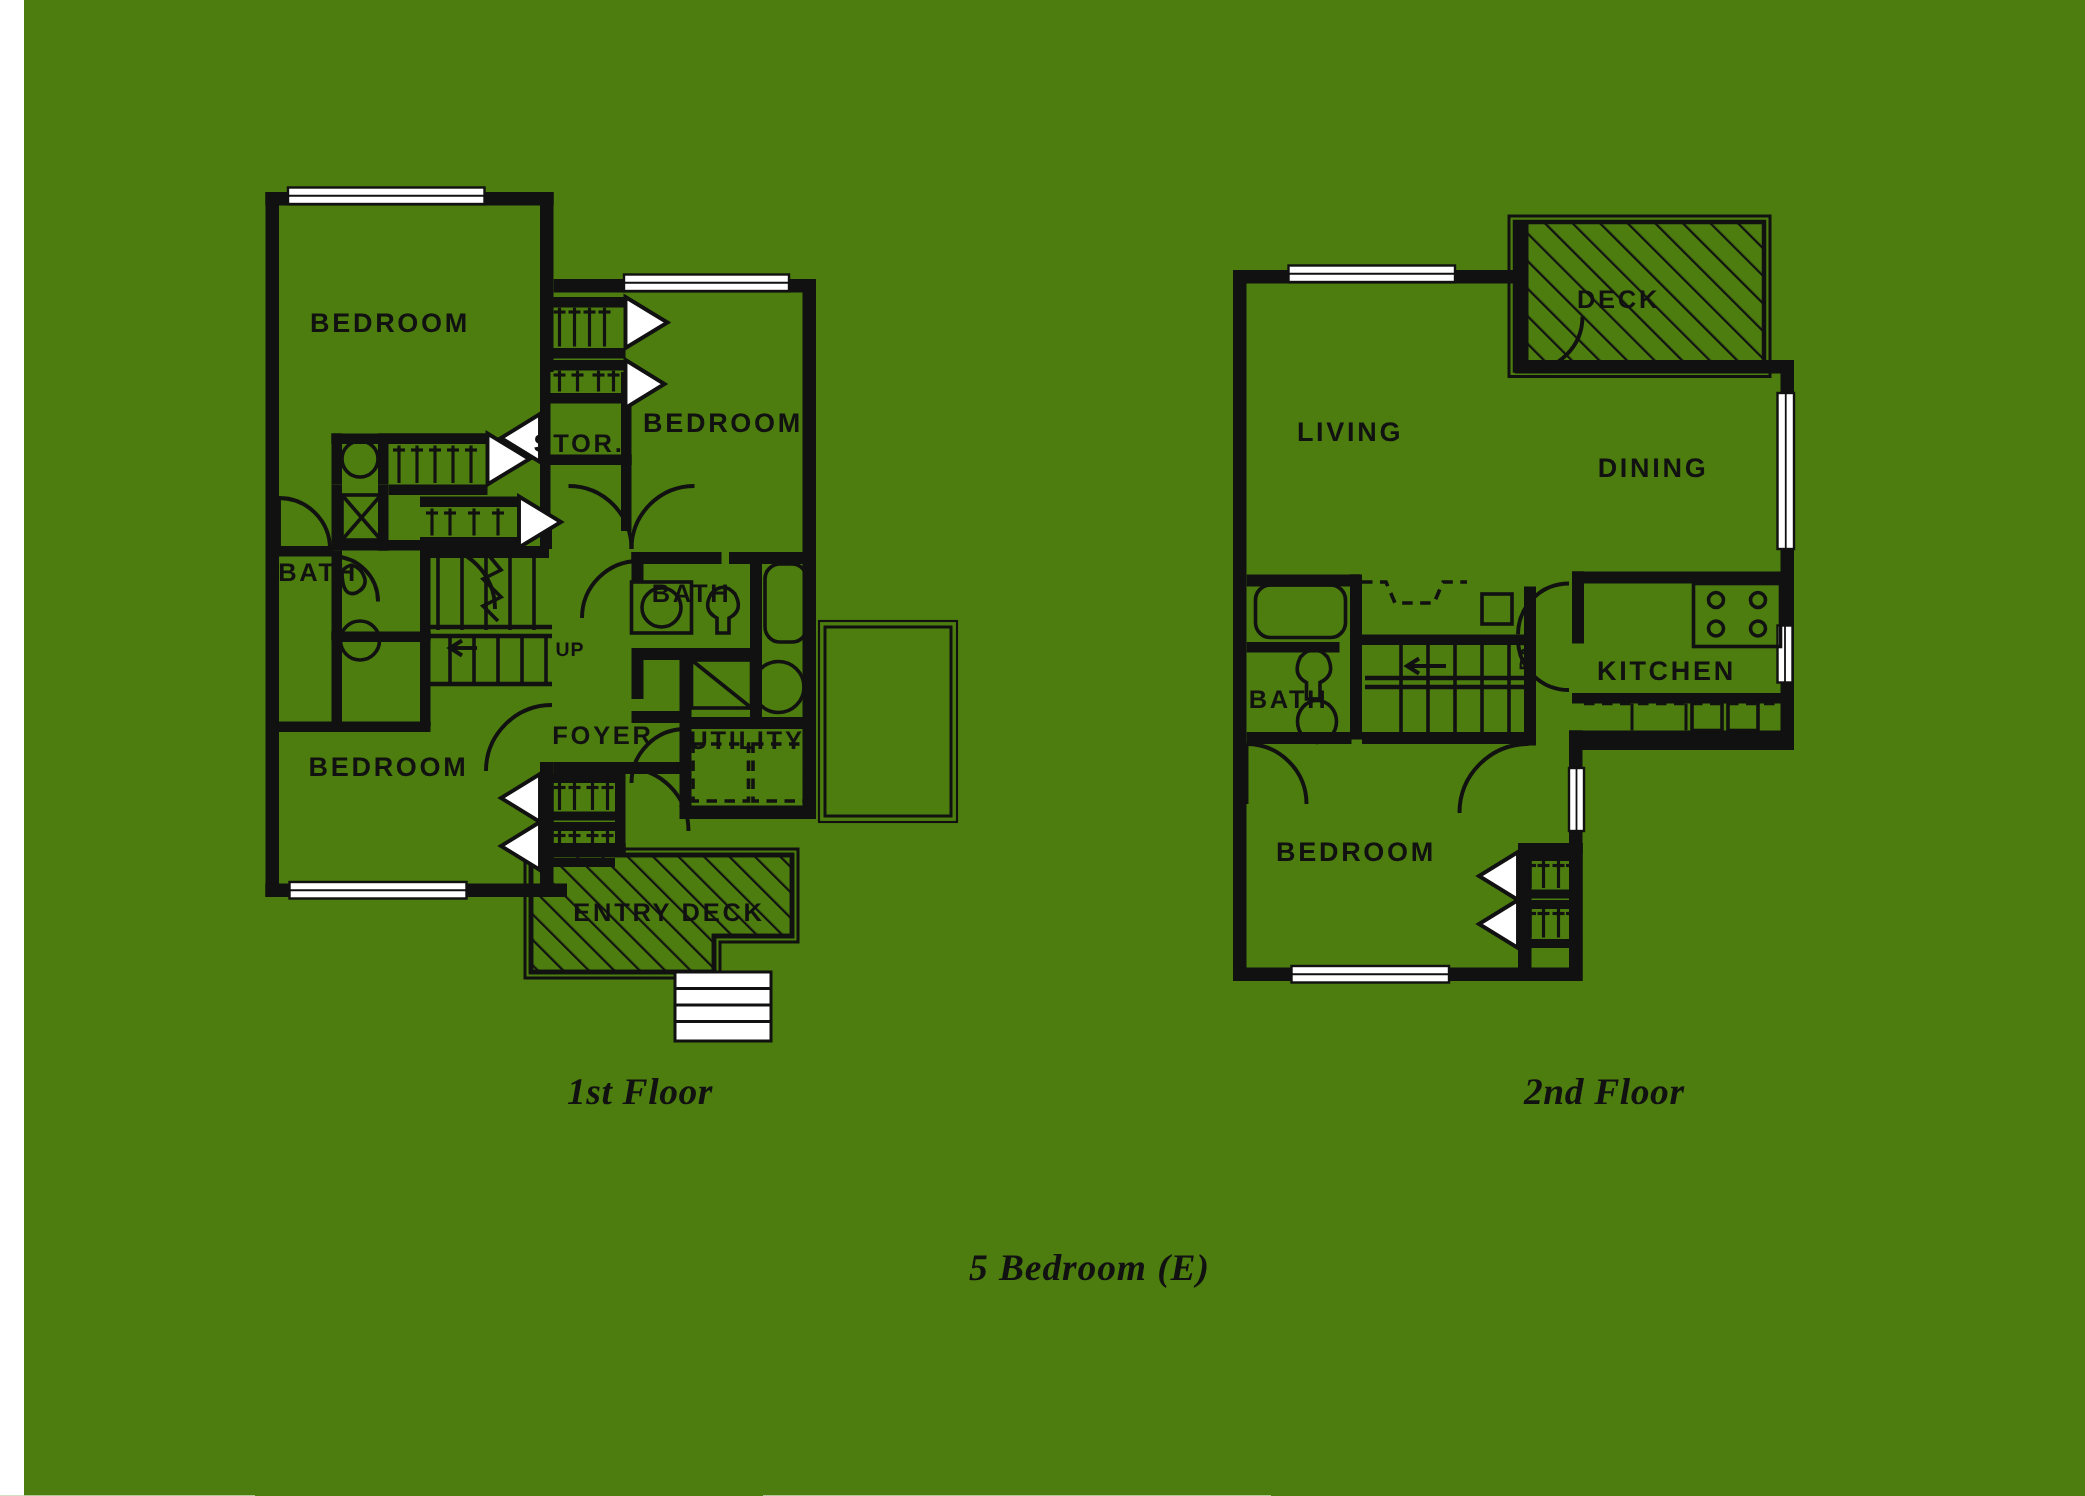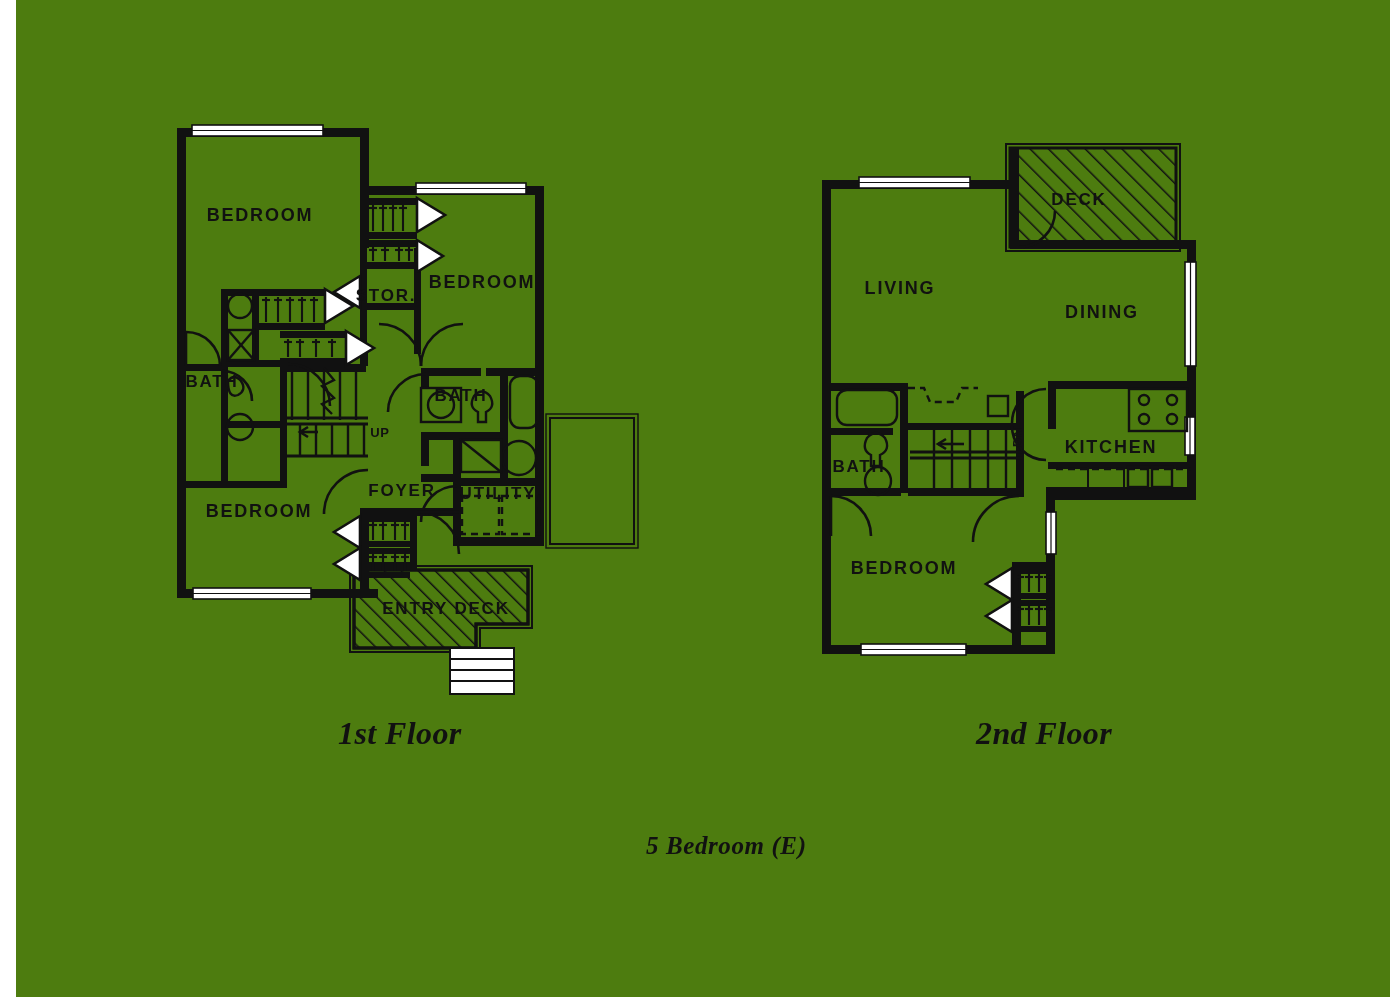--- a/index.html
+++ b/index.html
@@ -10,21 +10,21 @@
     position:relative;overflow:hidden;
   }
   #sheet{position:absolute;left:16px;top:0;width:1390px;height:997px;background:#4d7c0f;}
   svg{display:block;}
   .cap{
     position:absolute;
     font-family:"Liberation Serif", serif;
     font-style:italic;font-weight:bold;
     color:#111;white-space:nowrap;
   }
-  .cap-floor{font-size:32px;letter-spacing:.4px;}
+  .cap-floor{font-size:25px;letter-spacing:.4px;margin-left:40px;}
   .cap-title{font-size:25px;letter-spacing:.6px;}
   #cap-1st{left:322px;top:715px;}
   #cap-2nd{left:960px;top:715px;}
   #cap-title{left:630px;top:832px;}
 </style>
 </head>
 <body>
 
 <div id="sheet">
 

